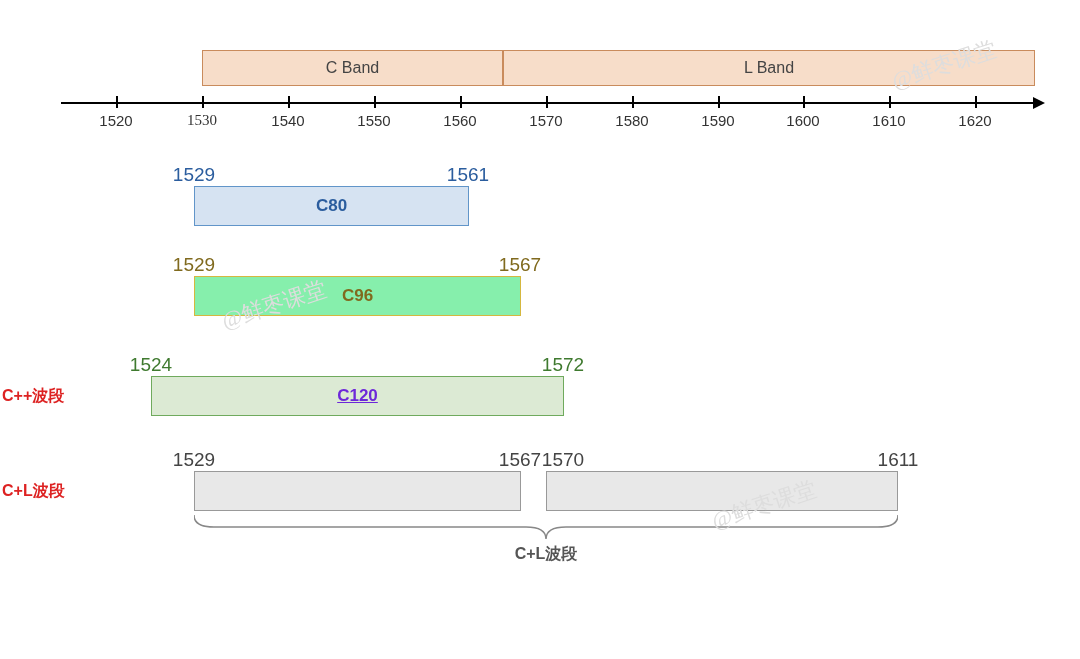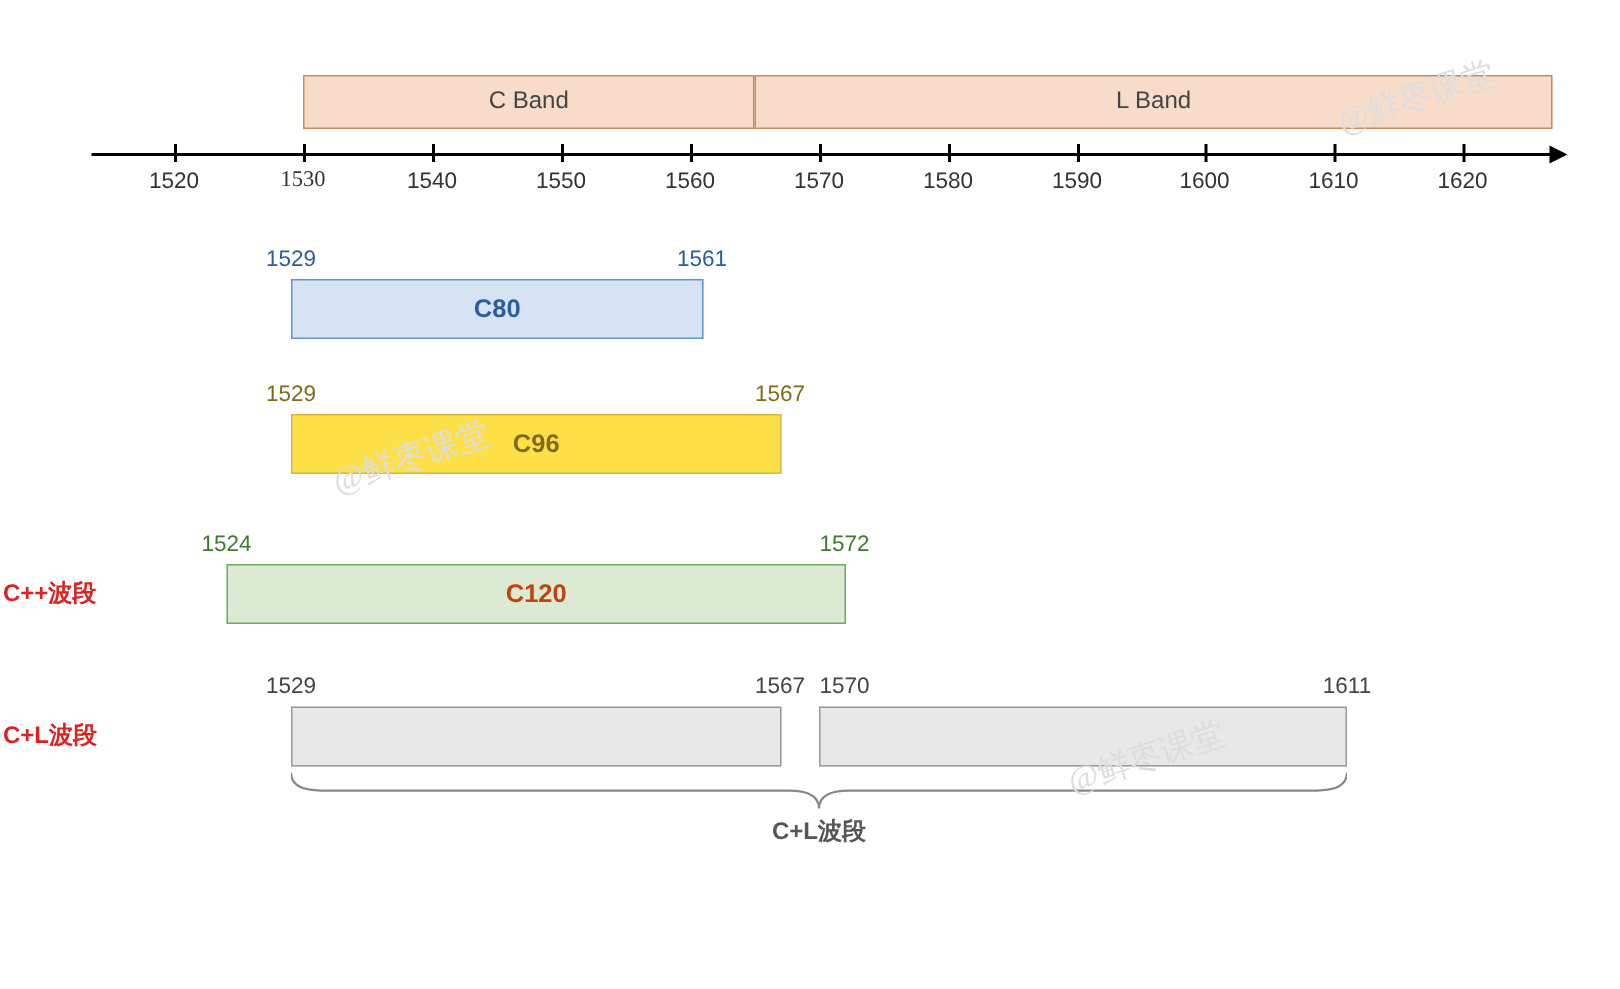--- a/index.html
+++ b/index.html
@@ -13,29 +13,29 @@
     
     .axis { position: relative; height: 40px; margin-top: 8px; }
     .axis-line { position: absolute; top: 8px; left: -4px; width: 978px; height: 2px; background: #000; }
     .axis-arrow { position: absolute; top: 3px; right: -10px; width: 0; height: 0; border-left: 12px solid #000; border-top: 6px solid transparent; border-bottom: 6px solid transparent; }
     .tick { position: absolute; top: 2px; width: 2px; height: 12px; background: #000; }
     .tick-label { position: absolute; top: 18px; font-size: 15px; color: #333; transform: translateX(-50%); }
     
     
     .range-row { position: relative; height: 90px; }
     .range-bar { position: absolute; height: 40px; display: flex; align-items: center; justify-content: center; font-weight: bold; font-size: 17px; }
-    .range-label-start, .range-label-end { position: absolute; font-size: 15px; transform: translateX(-50%); }
+    .range-label-start, .range-label-end { position: absolute; font-size: 19px; transform: translateX(-50%); }
     
     .c80-bar { border: 1.5px solid #6195c9; background: #d6e3f2; color: #2b5d9e; }
     .c80-lbl { color: #2b5d9e; }
     
-    .c96-bar { border: 1.5px solid #d5b73f; background: #fde047; color: #806a1e; }
+    .c96-bar { border: 1.5px solid #d5b73f; background: #86efac; color: #806a1e; }
     .c96-lbl { color: #806a1e; }
     
-    .c120-bar { border: 1.5px solid #6faa5d; background: #dcead4; color: #c2410c; }
+    .c120-bar { border: 1.5px solid #6faa5d; background: #dcead4; color: #6d28d9; text-decoration: underline; }
     .c120-lbl { color: #3f7a2f; }
     
     .gray-bar { border: 1.5px solid #999; background: #e8e8e8; color: #444; }
     .gray-lbl { color: #444; }
     
     .side-label { position: absolute; font-size: 16px; font-weight: bold; color: #d22; transform: translateY(-50%); }
     
     .watermark { position: absolute; font-size: 22px; color: #ddd; transform: rotate(-18deg); pointer-events: none; font-family: "KaiTi", serif; }
     
     

